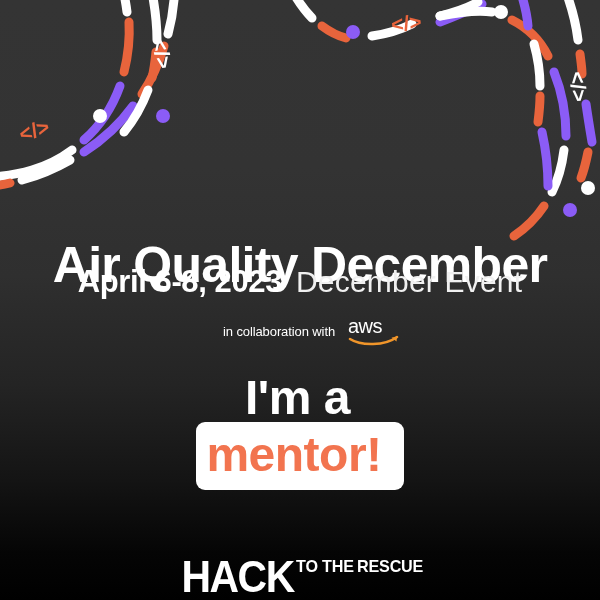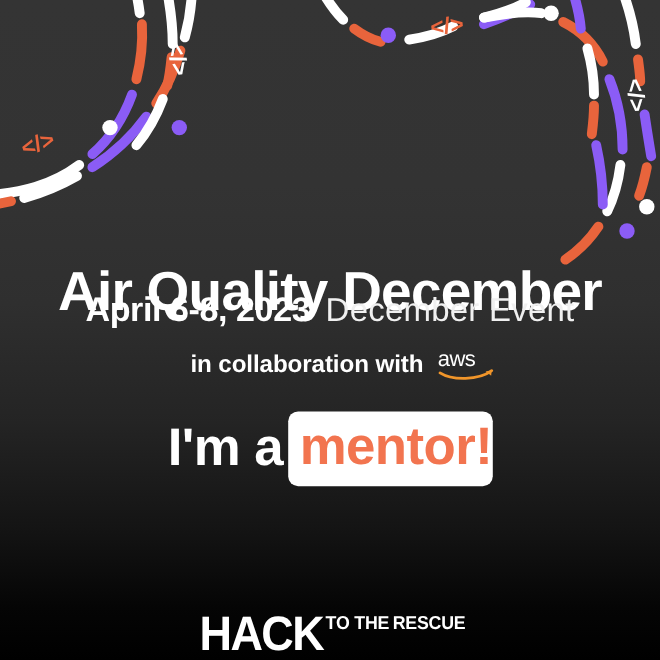--- a/index.html
+++ b/index.html
@@ -81,52 +81,53 @@
     top: 316px;
     left: 0;
     right: 0;
     display: flex;
     align-items: center;
     justify-content: center;
     gap: 12px;
     line-height: 1;
   }
   .collab .collab-text {
-    font-size: 22px;
-    font-weight: 700;
+    font-size: 13px;
+    font-weight: 400;
     color: #ffffff;
     letter-spacing: -0.1px;
     padding-left: 26px;
   }
   .aws-logo {
     display: block;
   }
 
   
   .roleline {
     position: absolute;
     top: 374px;
     left: 0;
     right: 0;
     display: flex;
     align-items: center;
     justify-content: center;
     line-height: 1;
+    flex-direction: column;
   }
   .role-prefix {
     font-size: 48px;
     font-weight: 700;
     color: #ffffff;
     letter-spacing: -0.5px;
     margin-right: 5px;
   }
   .role-badge {
     background: #ffffff;
     border-radius: 9px;
-    padding: 9px 0 11px 10px;
+    padding: 9px 22px 11px 10px;
     display: inline-block;
   }
   .role-badge-text {
     font-size: 48px;
     font-weight: 700;
     color: #f2744f;
     letter-spacing: -0.5px;
     line-height: 1;
     display: block;
   }

